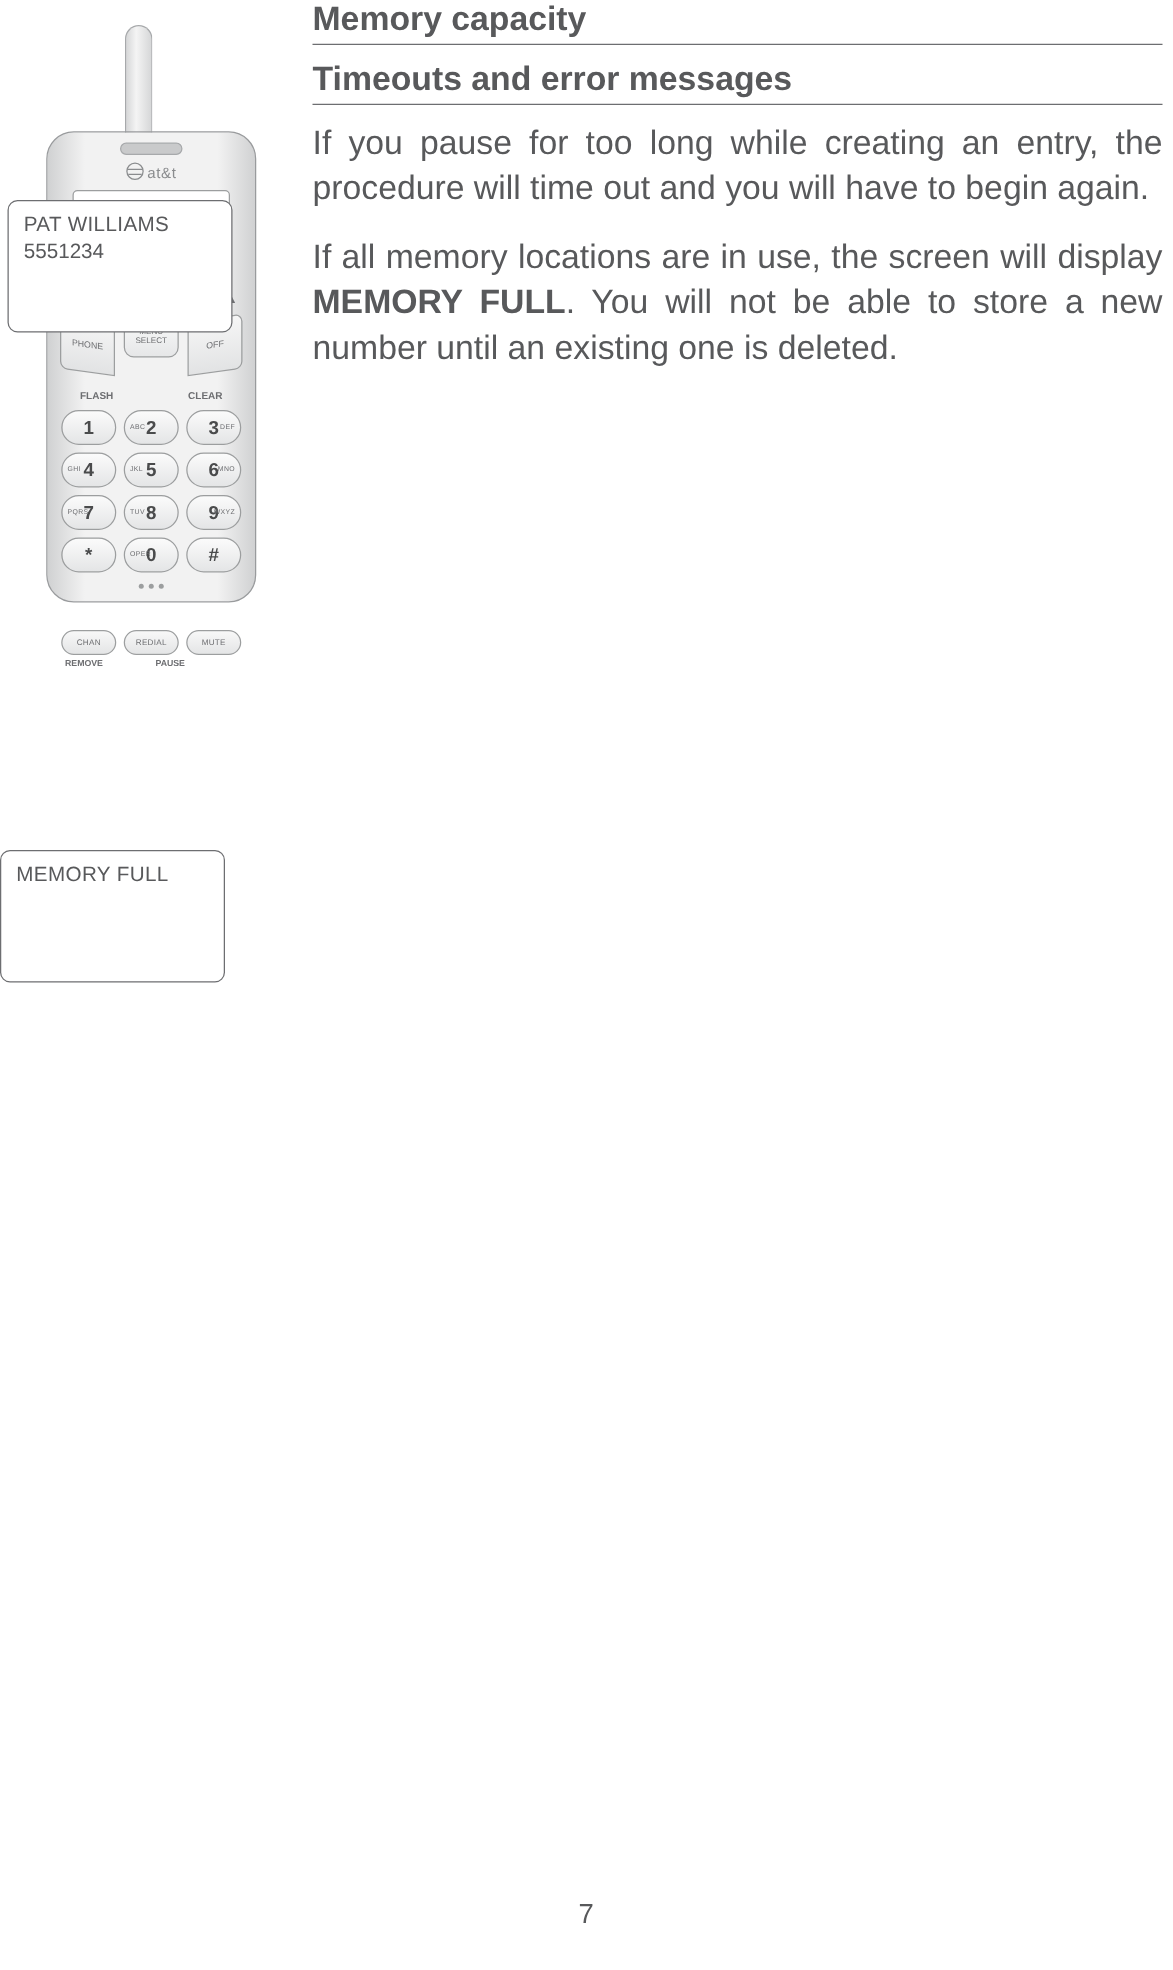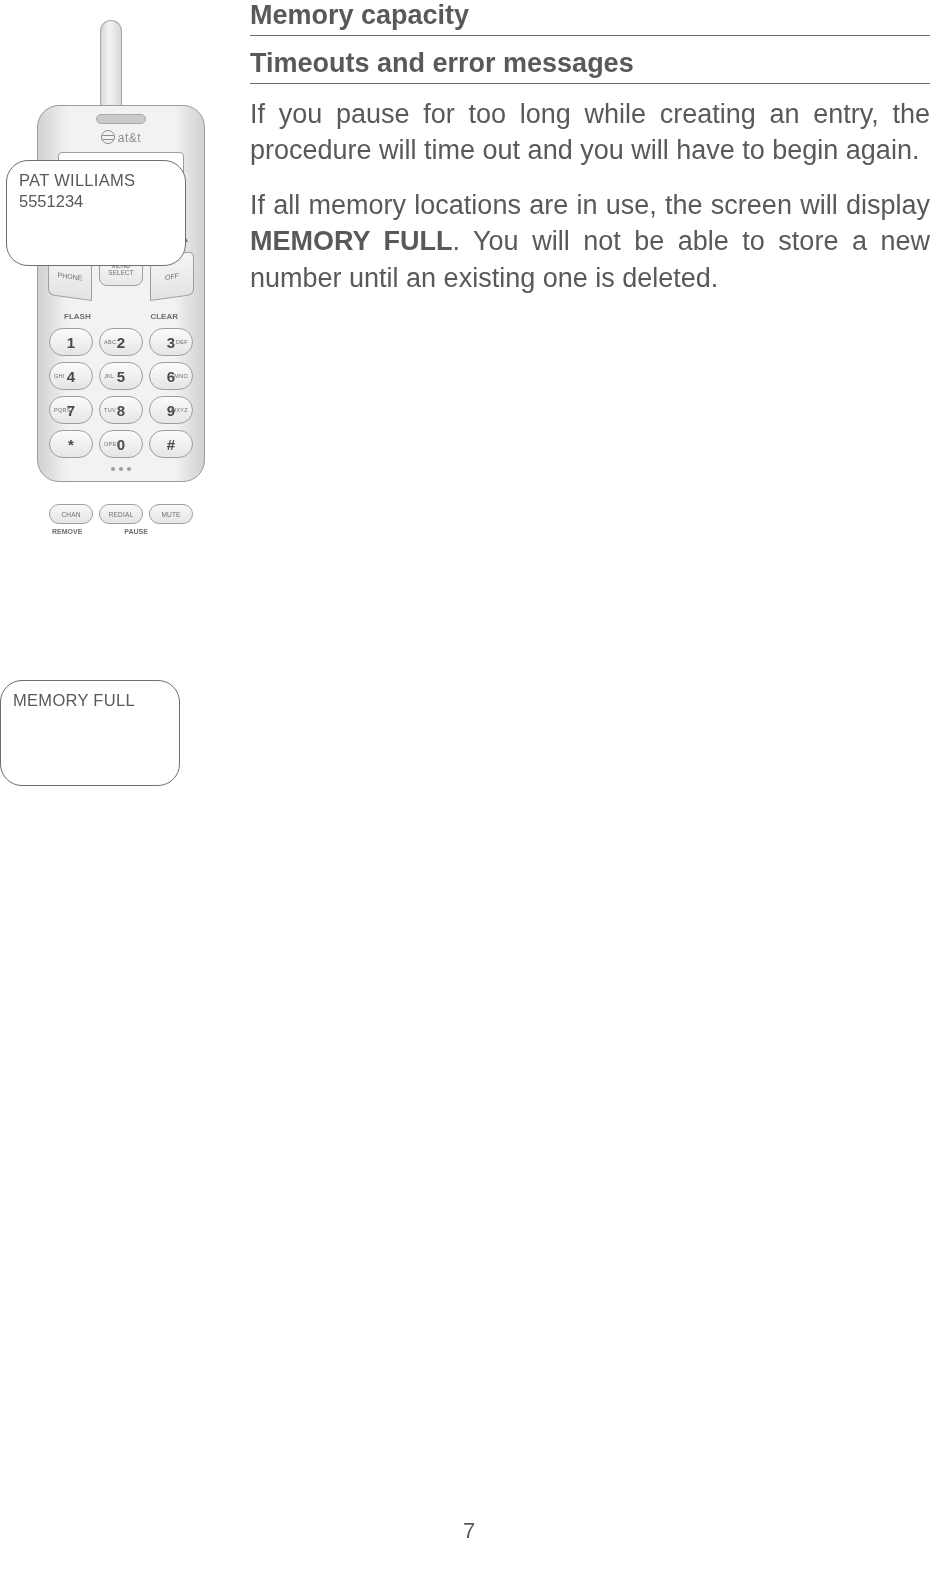--- a/index.html
+++ b/index.html
@@ -286,21 +286,21 @@
     width: 4px; height: 4px; border-radius: 50%; background: #9c9e9f;
   }
 
   
   .callout-screen {
     position: absolute;
     width: 180px;
     height: 106px;
     background: #fff;
     border: 1.5px solid #6d6e71;
-    border-radius: 22px;
+    border-radius: 8px;
     padding: 10px 12px;
     font-family: Arial, sans-serif;
     color: #58595b;
   }
   .callout-screen.top {
     left: 0;
     top: 140px;
   }
   .callout-screen .line1 {
     font-size: 16.5px;

